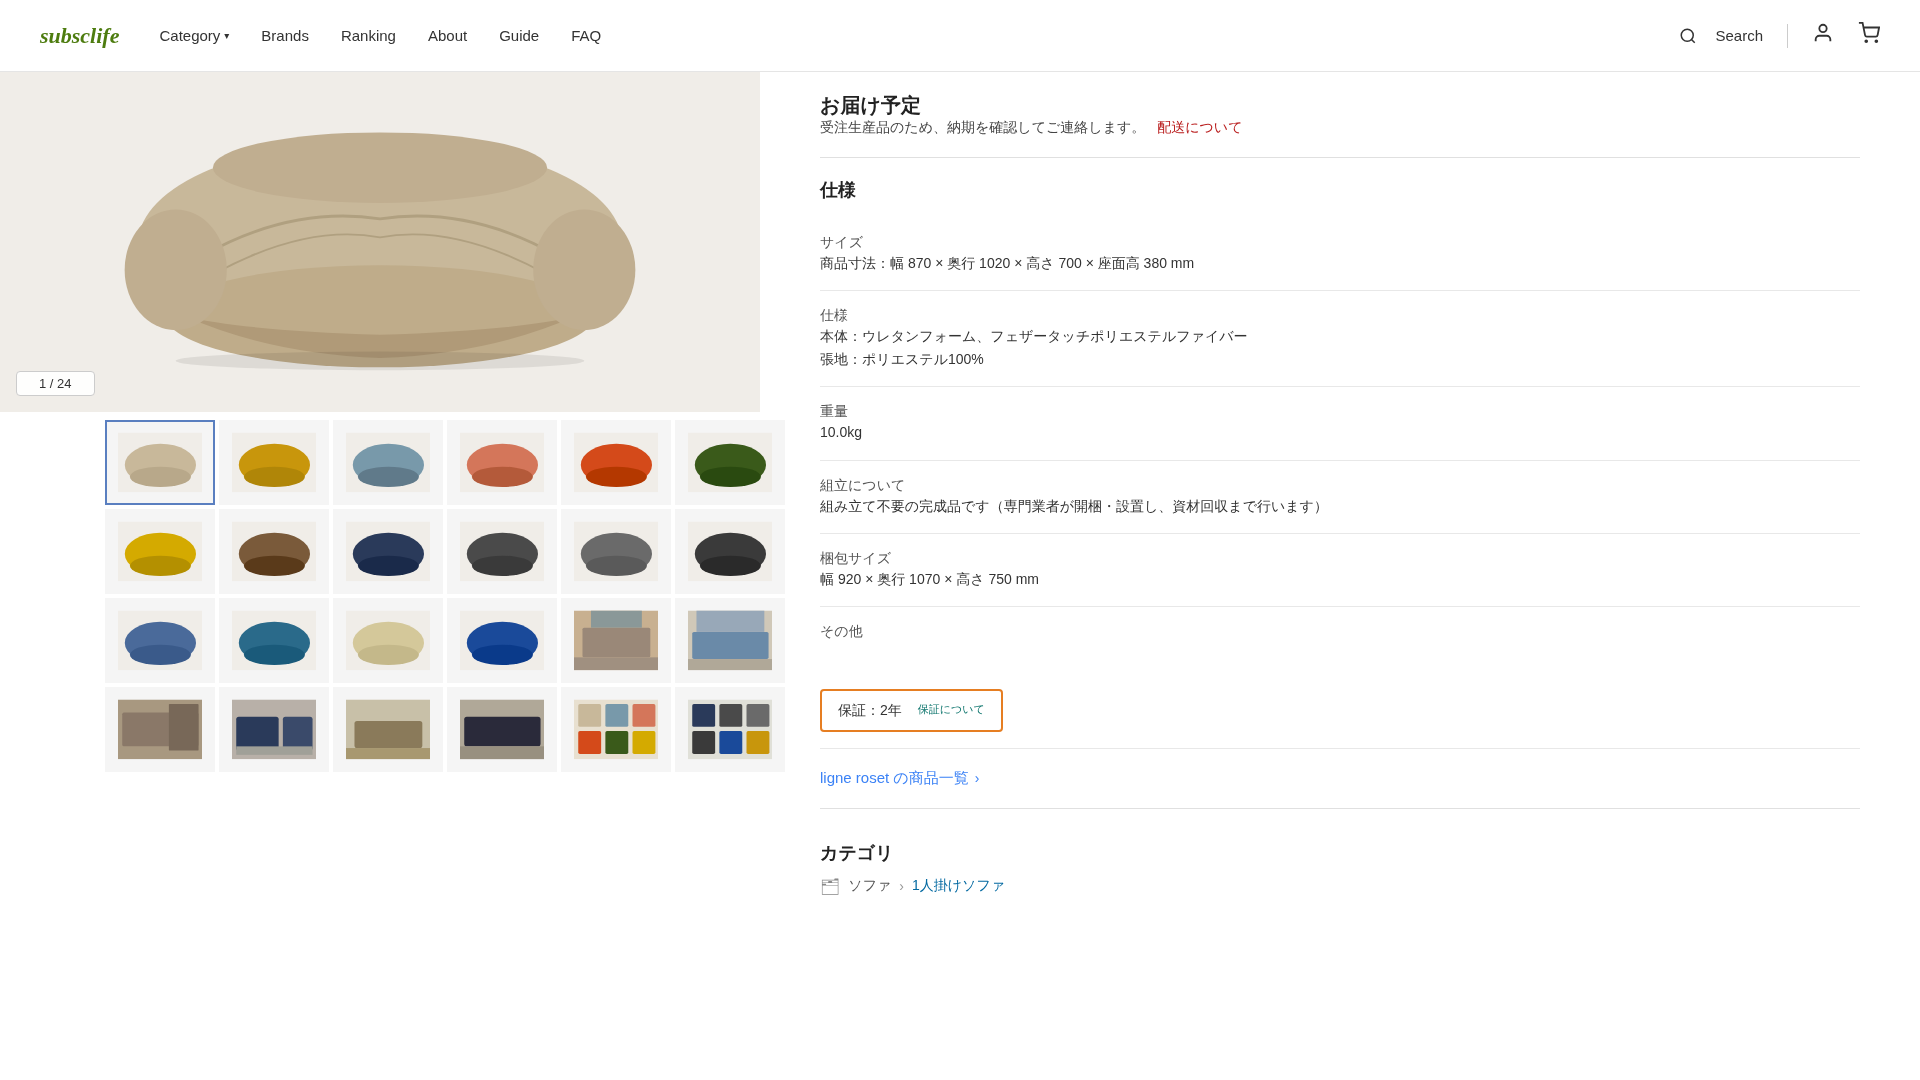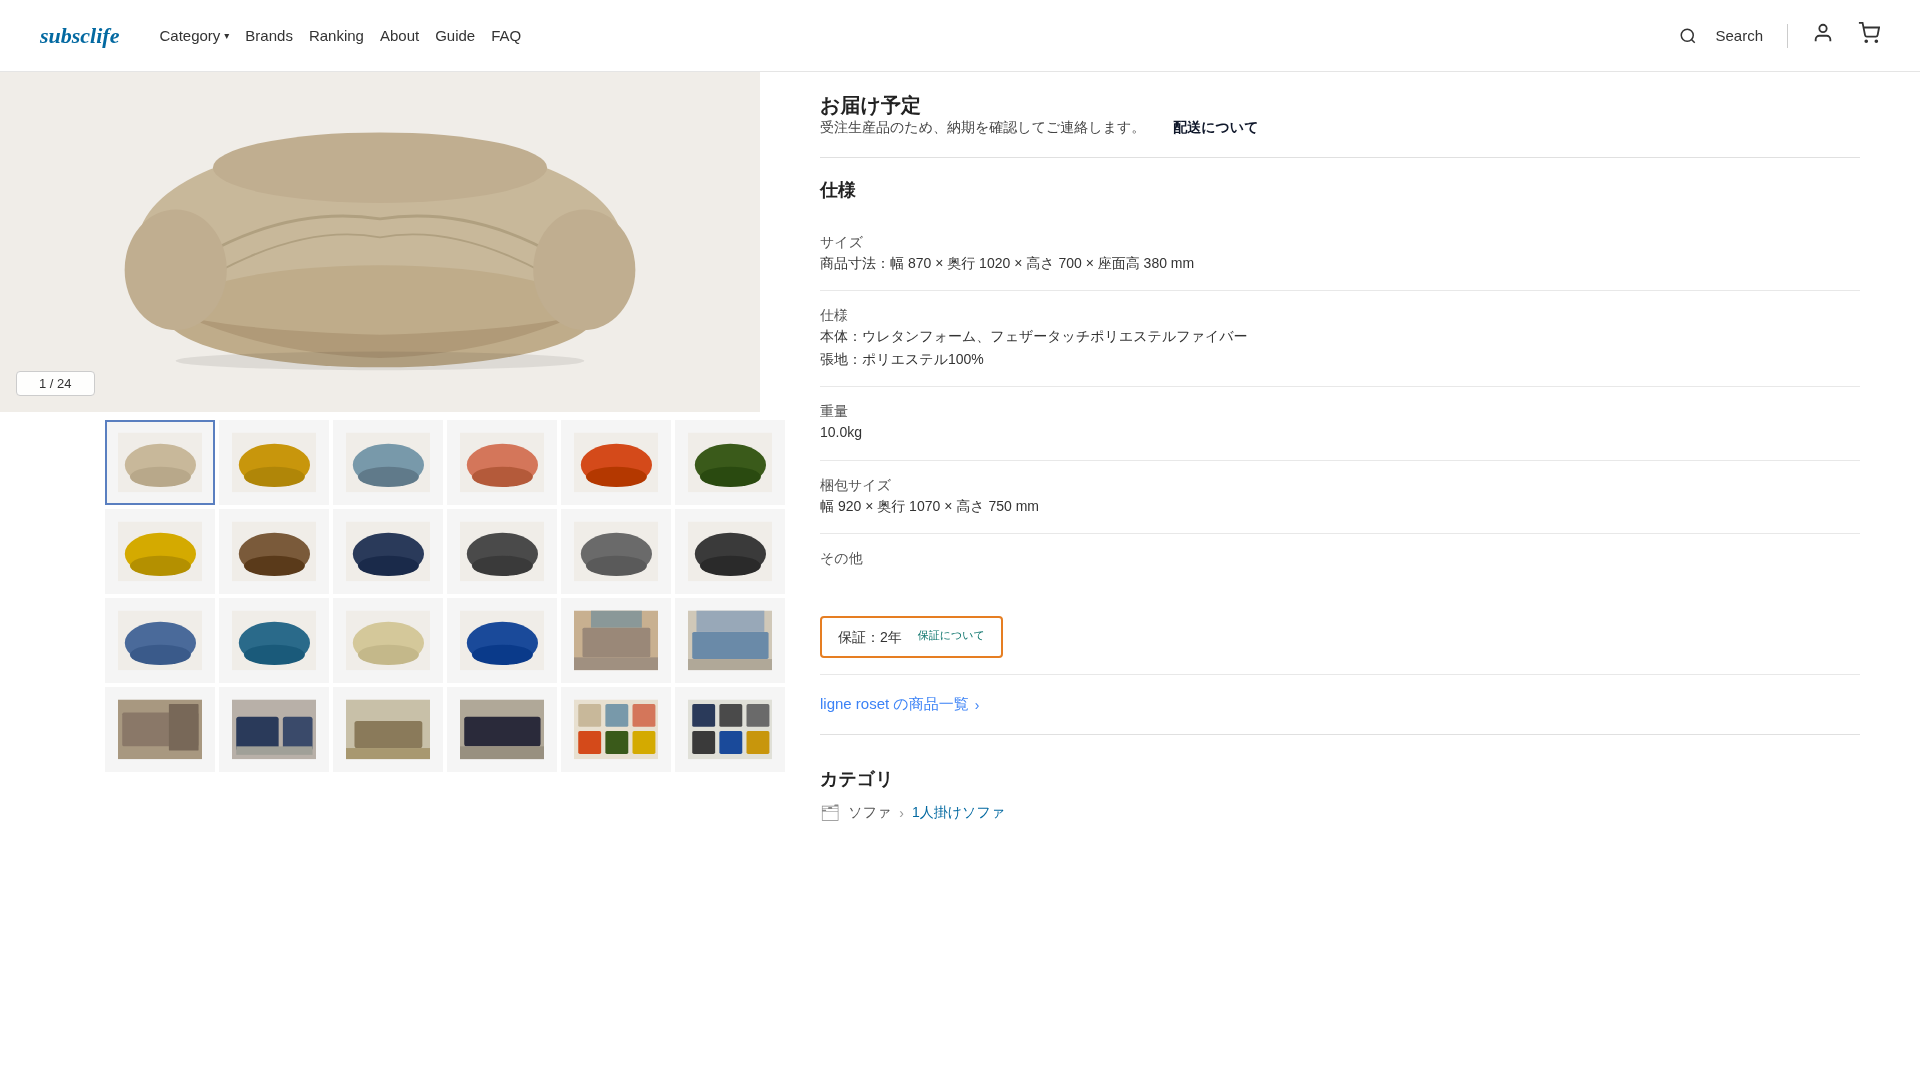--- a/index.html
+++ b/index.html
@@ -15,28 +15,28 @@
       position: sticky;
       top: 0;
       background: #fff;
       z-index: 100;
     }
     .logo {
       font-family: Georgia, serif;
       font-style: italic;
       font-size: 22px;
       font-weight: bold;
-      color: #0369a1;
+      color: #4d7c0f;
       margin-right: 40px;
       white-space: nowrap;
     }
     .nav {
       display: flex;
       align-items: flex-start;
-      gap: 16px;
+      gap: 32px;
       flex: 1;
     }
     .nav-item {
       font-size: 15px;
       color: #333;
       cursor: pointer;
       display: flex;
       align-items: center;
       gap: 4px;
     }
@@ -143,24 +143,23 @@
       font-size: 20px;
       font-weight: 600;
       color: #222;
     }
     .delivery-text {
       font-size: 14px;
       color: #444;
       margin-bottom: 4px;
     }
     .delivery-link {
-      color: #0f172a;
-      cursor: pointer;
-      margin-left: 24px;
-      font-weight: bold;
+      color: #b91c1c;
+      cursor: pointer;
+      margin-left: 8px;
     }
     .divider {
       height: 1px;
       background: #e0e0e0;
       margin: 20px 0;
     }
 
     .spec-section-title {
       font-size: 18px;
       font-weight: 600;
@@ -534,20 +533,24 @@
         <div class="spec-value">
           本体：ウレタンフォーム、フェザータッチポリエステルファイバー<br>張地：ポリエステル100%
         </div>
       </div>
 
       <div class="spec-row">
         <div class="spec-label">重量</div>
         <div class="spec-value">10.0kg</div>
       </div>
 
+      <div class="spec-row">
+        <div class="spec-label">組立について</div>
+        <div class="spec-value">組み立て不要の完成品です（専門業者が開梱・設置し、資材回収まで行います）</div>
+      </div>
 
       <div class="spec-row">
         <div class="spec-label">梱包サイズ</div>
         <div class="spec-value">幅 920 × 奥行 1070 × 高さ 750 mm</div>
       </div>
 
       <div class="spec-row">
         <div class="spec-label">その他</div>
         <div class="spec-value">
           <div class="warranty-box">

